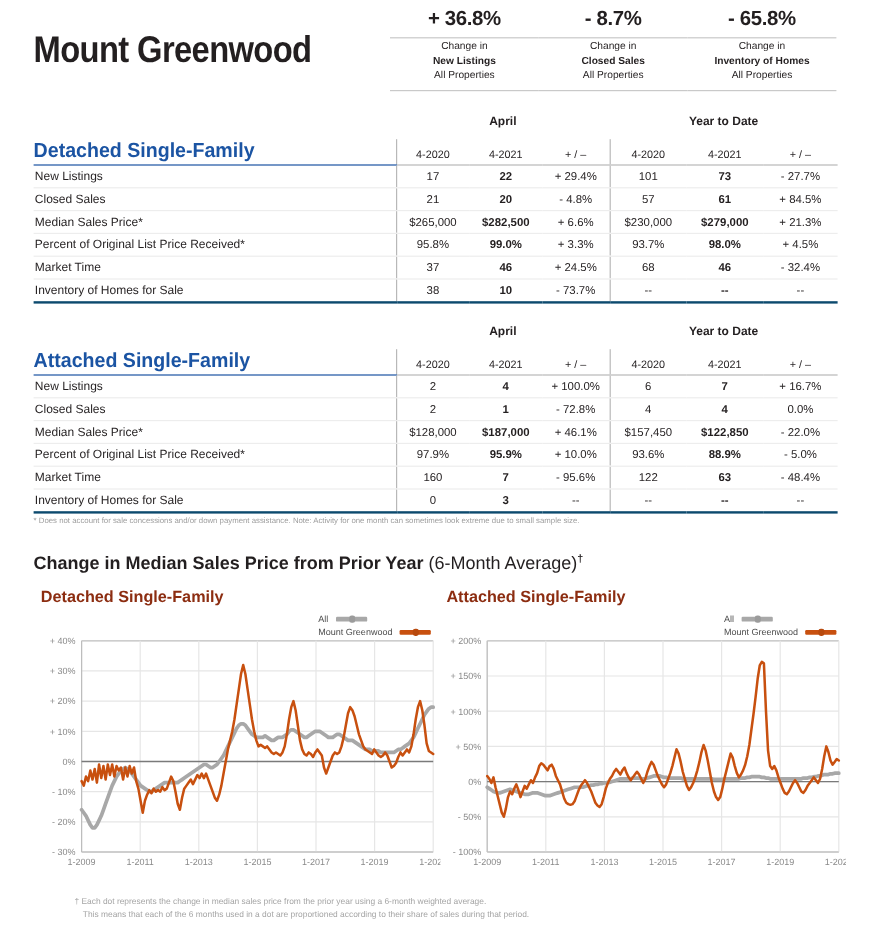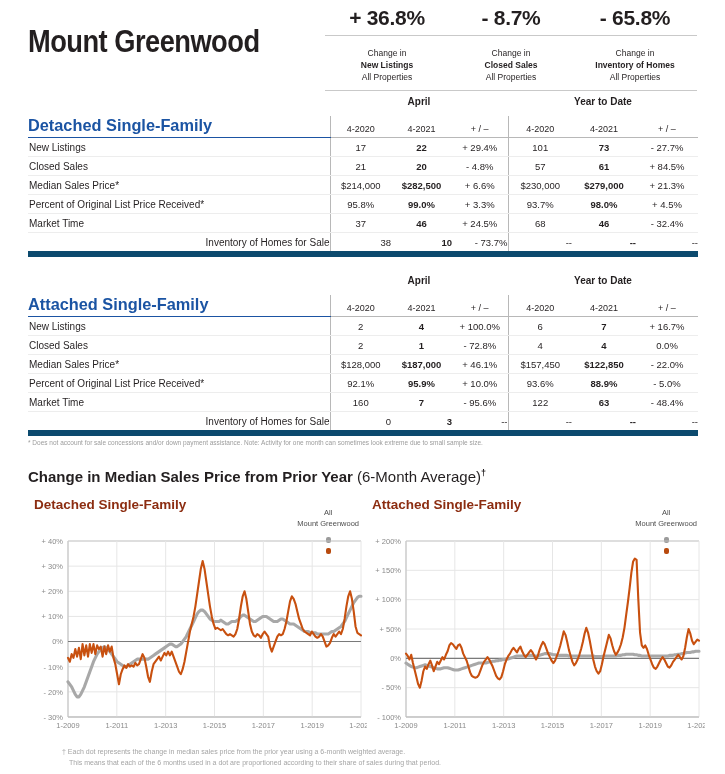--- a/index.html
+++ b/index.html
@@ -22,28 +22,28 @@
     letter-spacing: -0.6px;
     transform: scaleX(0.88); transform-origin: left center;
     white-space: nowrap;
   }
   .stats {
     position: absolute; left: 325px; top: 6px; width: 372px;
     display: flex;
   }
   .stat { flex: 1; text-align: center; }
   .stat-value {
-    font-size: 21px; font-weight: bold;
+    font-size: 17px; font-weight: bold;
     letter-spacing: -0.3px;
     padding-bottom: 5px;
   }
   .stat-body {
     border-top: 1px solid #c9c9c9;
     border-bottom: 1px solid #c9c9c9;
-    padding: 11px 2px 7px 2px;
+    padding: 0 2px 7px 2px;
     font-size: 8.5px; line-height: 12px;
     color: #231f20;
   }
   .stat-body .b { font-weight: bold; }
 
   
   .tbl-wrap { position: relative; margin-top: 4px; }
   .period-row {
     position: relative; height: 20px;
   }
@@ -77,21 +77,21 @@
     font-size: 10px; text-align: left; color: #231f20;
     padding: 3.5px 0 3.5px 1px !important;
     border-bottom: 1px solid #ededed;
   }
   .cell {
     font-size: 9.5px; text-align: center; color: #231f20;
     padding: 3.5px 0 !important;
     border-bottom: 1px solid #ededed;
   }
   .cell.bold { font-weight: bold; }
-  tr.last .rowlabel, tr.last .cell { border-bottom: 6px solid #0c4a6e; text-align: right; }
+  tr.last .rowlabel, tr.last .cell { border-bottom: 2px solid #0c4a6e; }
   .vbar-l { border-left: 1px solid #b8b8b8; }
   .tbl-note {
     font-size: 6.5px; color: #9c9c9c;
     margin: 3px 0 0 28px;
   }
 
   
   .chart-section { margin-top: 22px; }
   .chart-head {
     margin-left: 28px;
@@ -107,22 +107,22 @@
 
   .chart-sub {
     font-size: 13.5px; font-weight: bold; color: #8c2d11;
     margin-left: 12px; height: 18px;
   }
   .legend {
     position: absolute; right: 8px; top: 20px;
     font-size: 7.5px; color: #4d4d4d; text-align: right;
   }
   .legend-row {
-    display: flex; align-items: center; justify-content: center;
-    gap: 21px; height: 11px; flex-direction: column;
+    display: flex; align-items: center; justify-content: flex-start;
+    gap: 6px; height: 11px;
   }
   .swatch { width: 26px; height: 4px; border-radius: 1px; position: relative; }
   .swatch::after {
     content: ""; position: absolute; left: 11px; top: -1px;
     width: 5px; height: 6px; border-radius: 2px; background: inherit;
     filter: brightness(0.92);
   }
   .sw-all { background: #a8a8a8; }
   .sw-area { background: #c8500f; }
 
@@ -207,21 +207,21 @@
       <td class="rowlabel">Closed Sales</td>
       <td class="cell vbar-l">21</td>
       <td class="cell bold">20</td>
       <td class="cell">- 4.8%</td>
       <td class="cell vbar-l">57</td>
       <td class="cell bold">61</td>
       <td class="cell">+ 84.5%</td>
     </tr>
     <tr>
       <td class="rowlabel">Median Sales Price*</td>
-      <td class="cell vbar-l">$214,000</td>
+      <td class="cell vbar-l">$265,000</td>
       <td class="cell bold">$282,500</td>
       <td class="cell">+ 6.6%</td>
       <td class="cell vbar-l">$230,000</td>
       <td class="cell bold">$279,000</td>
       <td class="cell">+ 21.3%</td>
     </tr>
     <tr>
       <td class="rowlabel">Percent of Original List Price Received*</td>
       <td class="cell vbar-l">95.8%</td>
       <td class="cell bold">99.0%</td>
@@ -299,21 +299,21 @@
       <td class="rowlabel">Median Sales Price*</td>
       <td class="cell vbar-l">$128,000</td>
       <td class="cell bold">$187,000</td>
       <td class="cell">+ 46.1%</td>
       <td class="cell vbar-l">$157,450</td>
       <td class="cell bold">$122,850</td>
       <td class="cell">- 22.0%</td>
     </tr>
     <tr>
       <td class="rowlabel">Percent of Original List Price Received*</td>
-      <td class="cell vbar-l">92.1%</td>
+      <td class="cell vbar-l">97.9%</td>
       <td class="cell bold">95.9%</td>
       <td class="cell">+ 10.0%</td>
       <td class="cell vbar-l">93.6%</td>
       <td class="cell bold">88.9%</td>
       <td class="cell">- 5.0%</td>
     </tr>
     <tr>
       <td class="rowlabel">Market Time</td>
       <td class="cell vbar-l">160</td>
       <td class="cell bold">7</td>

